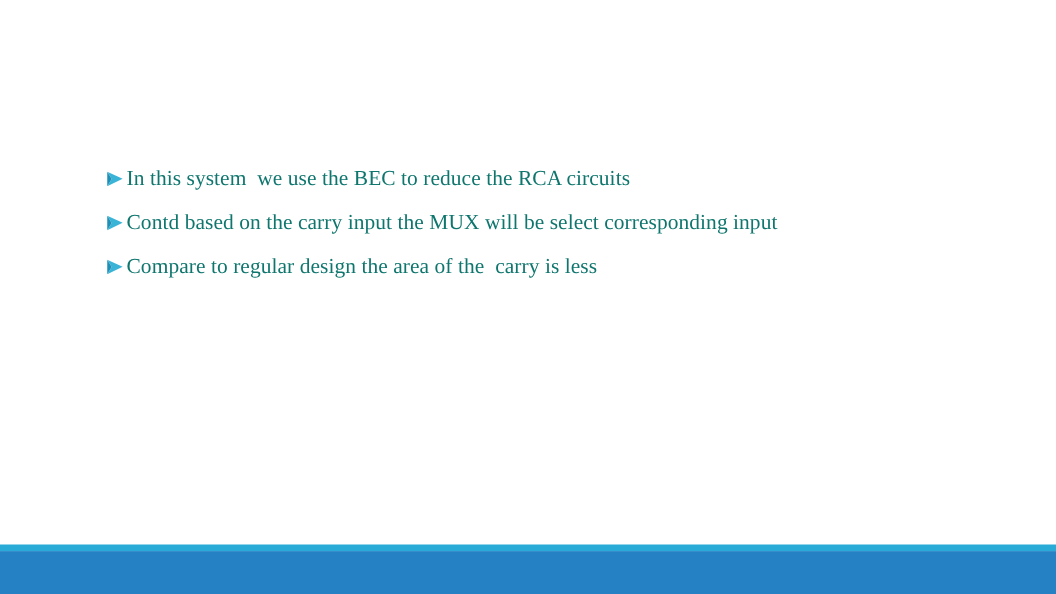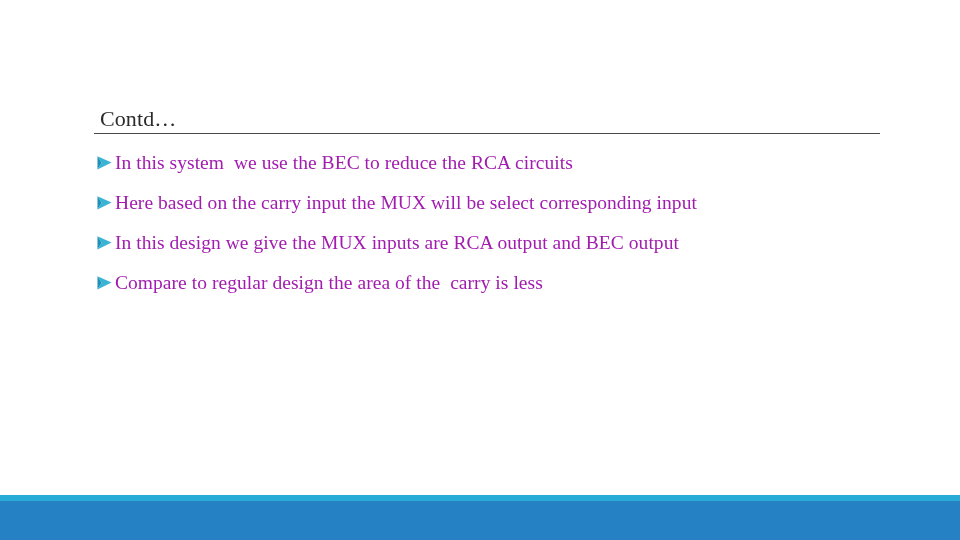--- a/index.html
+++ b/index.html
@@ -64,21 +64,21 @@
     position: relative;
   }
   .bullet-marker svg {
     display: block;
   }
   .bullet-text {
     flex: 1 1 auto;
     font-family: "Liberation Serif", "DejaVu Serif", serif;
     font-size: 19.5px;
     line-height: 23px;
-    color: #a21caf;
+    color: #0f766e;
     white-space: pre;
     margin-top: 1px;
     letter-spacing: 0.05px;
   }
 
   
   .band-cyan {
     position: absolute;
     left: 0;
     top: 495px;
@@ -93,56 +93,43 @@
     width: 960px;
     height: 39px;
     background: #2580c4;
   }
 </style>
 </head>
 <body>
 
 <div class="slide">
 
-  <div class="title-block">
-    <div class="slide-title">Contd…</div>
-    <div class="title-rule"></div>
-  </div>
 
   <div class="bullets">
 
     <div class="bullet-row">
       <span class="bullet-marker">
         <svg width="19" height="21" viewBox="0 0 19 21" aria-hidden="true">
           <path d="M1.5 3.2 L15.5 9.6 L1.5 16.4 L5.6 9.8 Z" fill="#3ab4d6"></path>
           <path d="M1.5 3.2 L5.6 9.8 L1.5 16.4 Z" fill="#1f8fb5"></path>
         </svg>
       </span>
       <span class="bullet-text">In this system  we use the BEC to reduce the RCA circuits</span>
     </div>
 
     <div class="bullet-row">
       <span class="bullet-marker">
         <svg width="19" height="21" viewBox="0 0 19 21" aria-hidden="true">
           <path d="M1.5 3.2 L15.5 9.6 L1.5 16.4 L5.6 9.8 Z" fill="#3ab4d6"></path>
           <path d="M1.5 3.2 L5.6 9.8 L1.5 16.4 Z" fill="#1f8fb5"></path>
         </svg>
       </span>
-      <span class="bullet-text">Here based on the carry input the MUX will be select corresponding input</span>
+      <span class="bullet-text">Contd based on the carry input the MUX will be select corresponding input</span>
     </div>
 
-    <div class="bullet-row">
-      <span class="bullet-marker">
-        <svg width="19" height="21" viewBox="0 0 19 21" aria-hidden="true">
-          <path d="M1.5 3.2 L15.5 9.6 L1.5 16.4 L5.6 9.8 Z" fill="#3ab4d6"></path>
-          <path d="M1.5 3.2 L5.6 9.8 L1.5 16.4 Z" fill="#1f8fb5"></path>
-        </svg>
-      </span>
-      <span class="bullet-text">In this design we give the MUX inputs are RCA output and BEC output</span>
-    </div>
 
     <div class="bullet-row">
       <span class="bullet-marker">
         <svg width="19" height="21" viewBox="0 0 19 21" aria-hidden="true">
           <path d="M1.5 3.2 L15.5 9.6 L1.5 16.4 L5.6 9.8 Z" fill="#3ab4d6"></path>
           <path d="M1.5 3.2 L5.6 9.8 L1.5 16.4 Z" fill="#1f8fb5"></path>
         </svg>
       </span>
       <span class="bullet-text">Compare to regular design the area of the  carry is less</span>
     </div>

